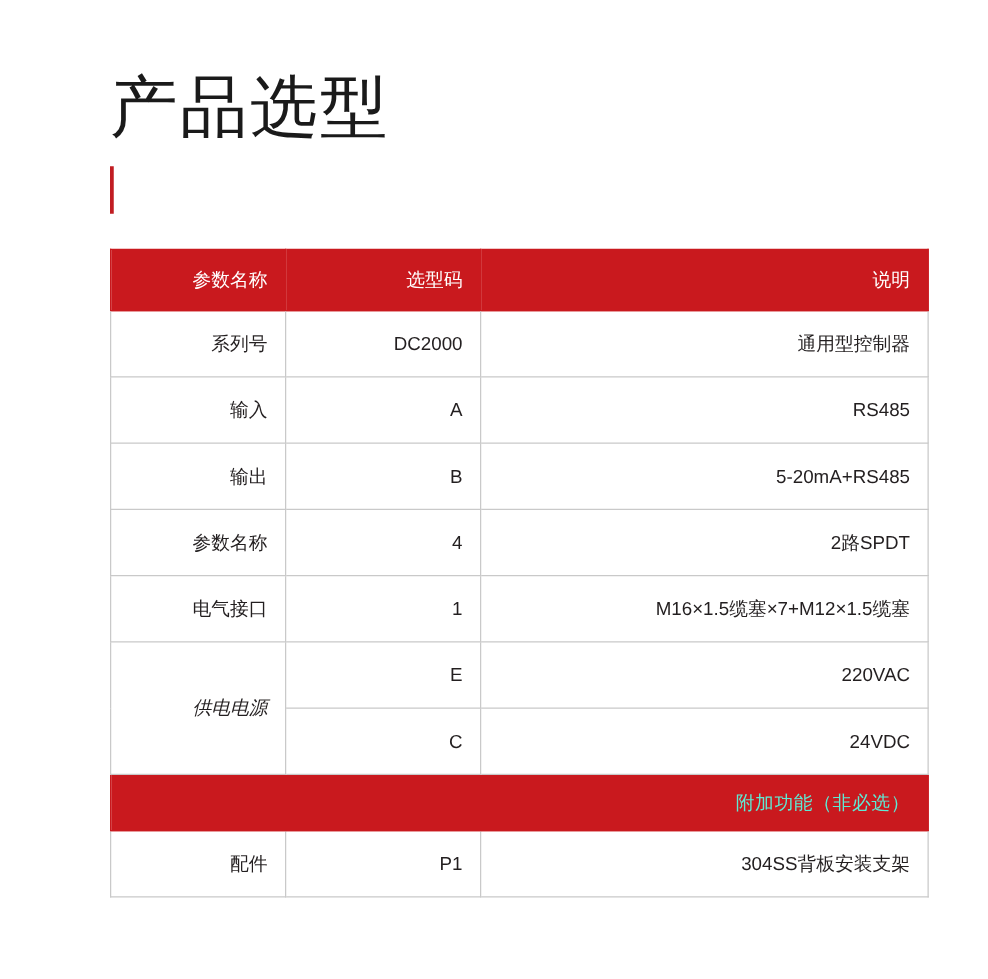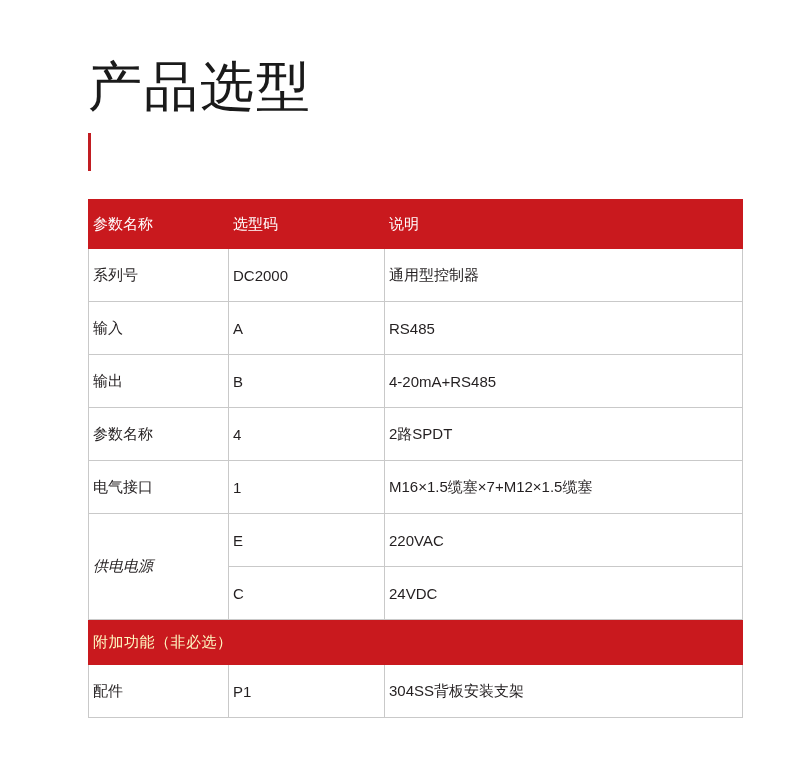--- a/index.html
+++ b/index.html
@@ -41,41 +41,41 @@
     margin: 28px 88px 0 88px;
   }
   table.spec {
     width: 654px;
     border-collapse: collapse;
     table-layout: fixed;
   }
   table.spec th,
   table.spec td {
     border: 1px solid #c9c9c9;
-    text-align: left;
+    text-align: right;
     vertical-align: middle;
     font-size: 15px;
     font-weight: 400;
     color: #231f20;
     height: 48px;
-    padding: 2px 4px;
+    padding: 2px 14px;
   }
   table.spec thead th {
     background: #c9191e;
     color: #ffffff;
     border: 1px solid #c9191e;
     height: 44px;
     font-size: 15px;
   }
   col.c1 { width: 140px; }
   col.c2 { width: 156px; }
   col.c3 { width: 358px; }
   tr.section-row td {
     background: #c9191e;
-    color: #fef9c3;
+    color: #5eead4;
     border: 1px solid #c9191e;
     height: 40px;
     font-size: 15px;
     letter-spacing: 0.5px;
   }
   td.merged {
     vertical-align: middle;
     font-style: italic;
   }
   .nowrap { white-space: nowrap; }
@@ -111,21 +111,21 @@
           <td>通用型控制器</td>
         </tr>
         <tr>
           <td>输入</td>
           <td>A</td>
           <td>RS485</td>
         </tr>
         <tr>
           <td>输出</td>
           <td>B</td>
-          <td>4-20mA+RS485</td>
+          <td>5-20mA+RS485</td>
         </tr>
         <tr>
           <td>参数名称</td>
           <td>4</td>
           <td>2路SPDT</td>
         </tr>
         <tr>
           <td>电气接口</td>
           <td>1</td>
           <td class="nowrap">M16×1.5缆塞×7+M12×1.5缆塞</td>

